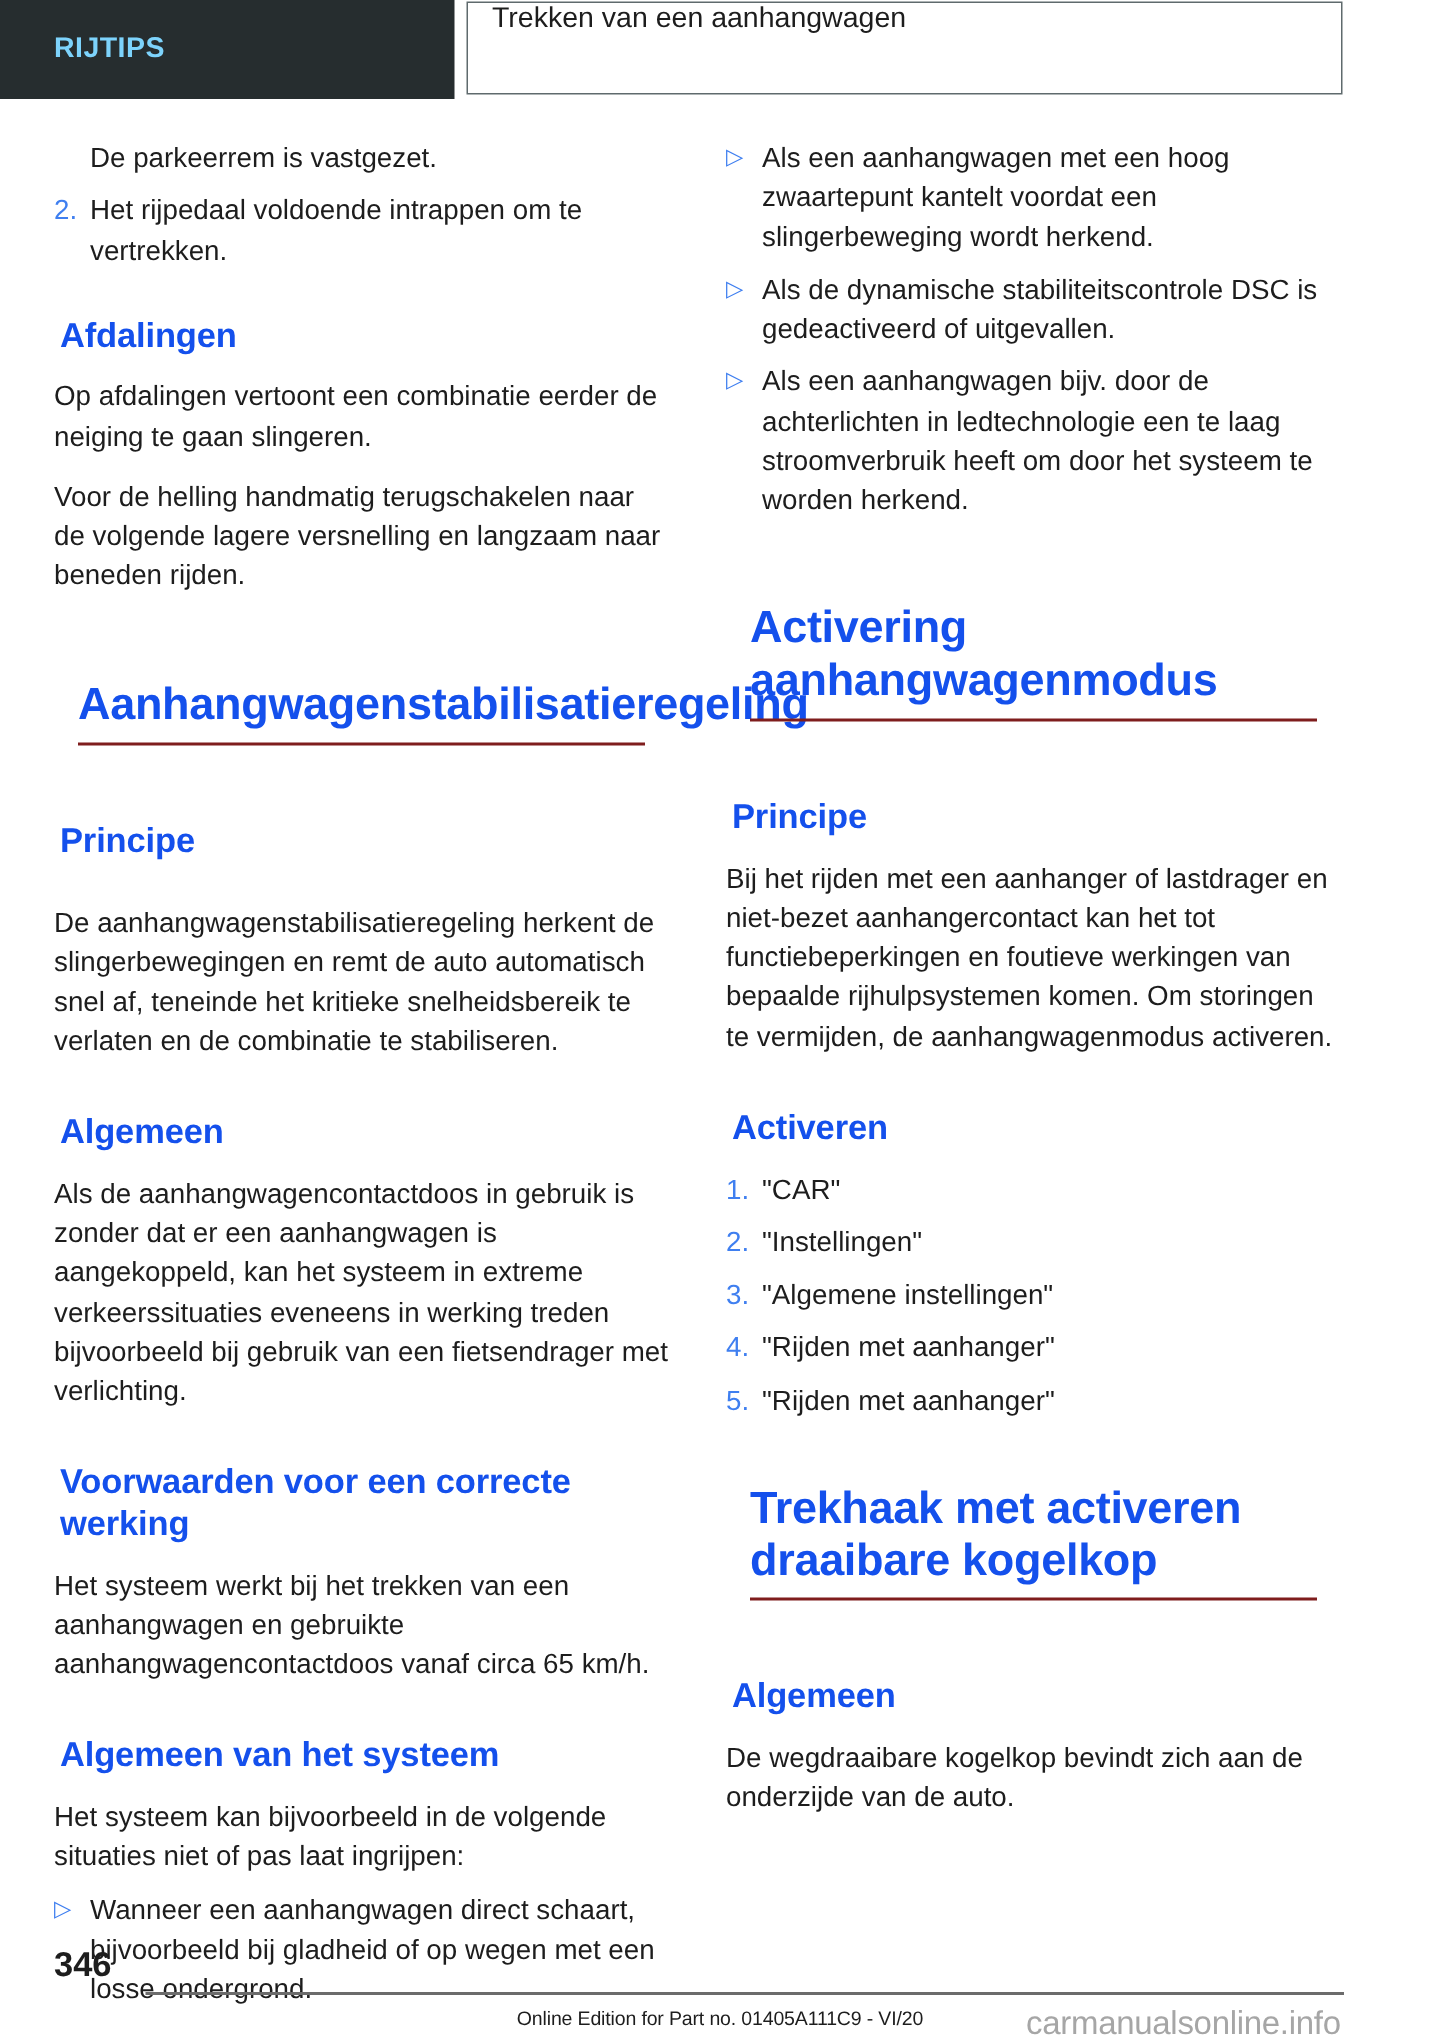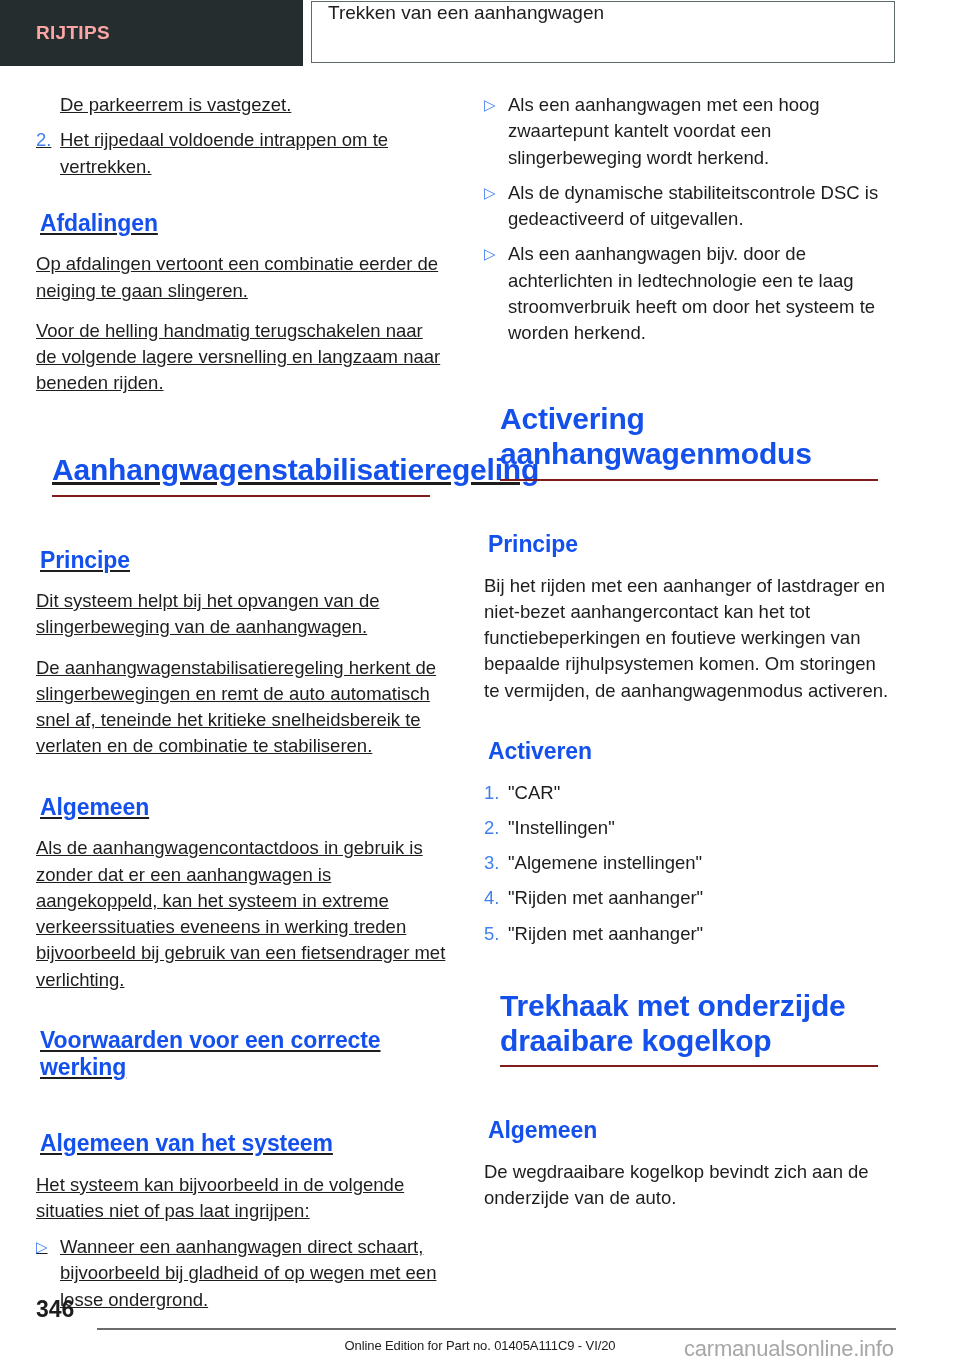--- a/index.html
+++ b/index.html
@@ -28,21 +28,21 @@
     position: absolute;
     left: 0;
     top: 0;
     width: 303px;
     height: 66px;
     background: #262d2f;
     display: flex;
     align-items: center;
   }
   .header-tab-label {
-    color: #fca5a5;
+    color: #7dd3fc;
     font-size: 19px;
     font-weight: bold;
     letter-spacing: 0.3px;
     padding-left: 36px;
   }
   .header-box {
     position: absolute;
     left: 311px;
     top: 1px;
     width: 584px;
@@ -63,21 +63,21 @@
     position: absolute;
     left: 0;
     top: 92px;
     width: 960px;
   }
   .col {
     position: absolute;
     top: 0;
     width: 410px;
   }
-  .col-left { left: 36px; text-decoration: underline; }
+  .col-left { left: 36px; }
   .col-right { left: 484px; }
 
   
   h1.sec-title {
     color: #1450ec;
     font-size: 30px;
     font-weight: bold;
     line-height: 1.16;
     margin: 16px;
     padding: 0 0 7px 0;
@@ -215,32 +215,32 @@
     <p class="body-text">Op afdalingen vertoont een combinatie eerder de neiging te gaan slingeren.</p>
     <div class="sp-14"></div>
     <p class="body-text">Voor de helling handmatig terugschakelen naar de volgende lagere versnelling en langzaam naar beneden rijden.</p>
 
     <div class="sp-40"></div>
     <h1 class="sec-title">Aanhangwagenstabilisatieregeling</h1>
 
     <div class="sp-30"></div>
     <h2 class="sub-title">Principe</h2>
     <div class="sp-10"></div>
-    <p class="body-text">Dit systeem helpt bij het opvangen van de slingerbeweging van de aanhangwagen.</p>
     <div class="sp-14"></div>
     <p class="body-text">De aanhangwagenstabilisatieregeling herkent de slingerbewegingen en remt de auto automatisch snel af, teneinde het kritieke snelheidsbereik te verlaten en de combinatie te stabiliseren.</p>
 
     <div class="sp-30"></div>
     <h2 class="sub-title">Algemeen</h2>
     <div class="sp-10"></div>
     <p class="body-text">Als de aanhangwagencontactdoos in gebruik is zonder dat er een aanhangwagen is aangekoppeld, kan het systeem in extreme verkeerssituaties eveneens in werking treden bijvoorbeeld bij gebruik van een fietsendrager met verlichting.</p>
 
     <div class="sp-30"></div>
     <h2 class="sub-title">Voorwaarden voor een correcte werking</h2>
     <div class="sp-10"></div>
+    <p class="body-text">Het systeem werkt bij het trekken van een aanhangwagen en gebruikte aanhangwagencontactdoos vanaf circa 65 km/h.</p>
 
     <div class="sp-30"></div>
     <h2 class="sub-title">Algemeen van het systeem</h2>
     <div class="sp-10"></div>
     <p class="body-text">Het systeem kan bijvoorbeeld in de volgende situaties niet of pas laat ingrijpen:</p>
     <div class="sp-10"></div>
 
     <ul class="plain-list">
       <li class="list-row">
         <span class="marker-tri">▷</span>
@@ -294,21 +294,21 @@
         <span class="marker-num">4.</span>
         <span class="list-text">"Rijden met aanhanger"</span>
       </li>
       <li class="list-row">
         <span class="marker-num">5.</span>
         <span class="list-text">"Rijden met aanhanger"</span>
       </li>
     </ol>
 
     <div class="sp-26"></div>
-    <h1 class="sec-title">Trekhaak met onderzijde draaibare kogelkop</h1>
+    <h1 class="sec-title">Trekhaak met activeren draaibare kogelkop</h1>
 
     <div class="sp-30"></div>
     <h2 class="sub-title">Algemeen</h2>
     <div class="sp-10"></div>
     <p class="body-text">De wegdraaibare kogelkop bevindt zich aan de onderzijde van de auto.</p>
   </div>
 
 </div>
 
 <div class="footer">

